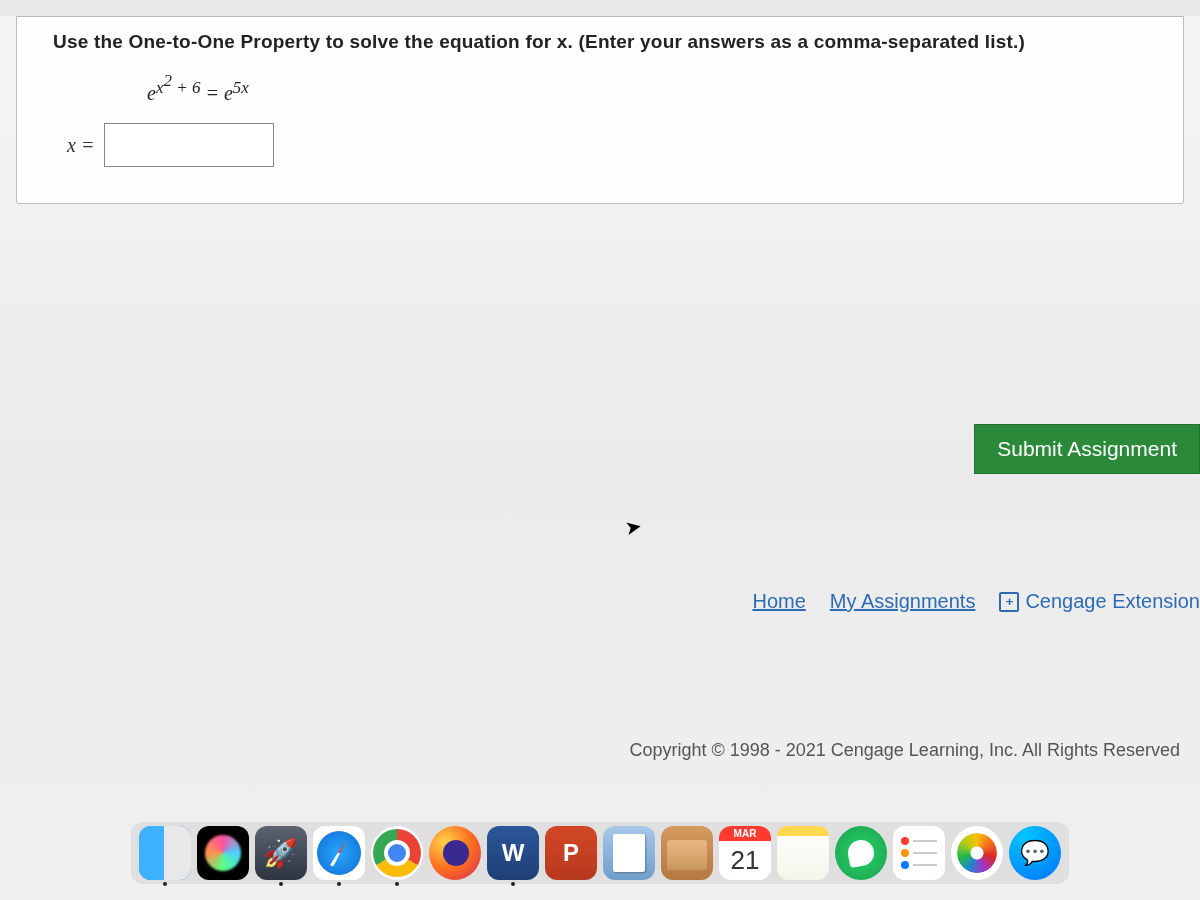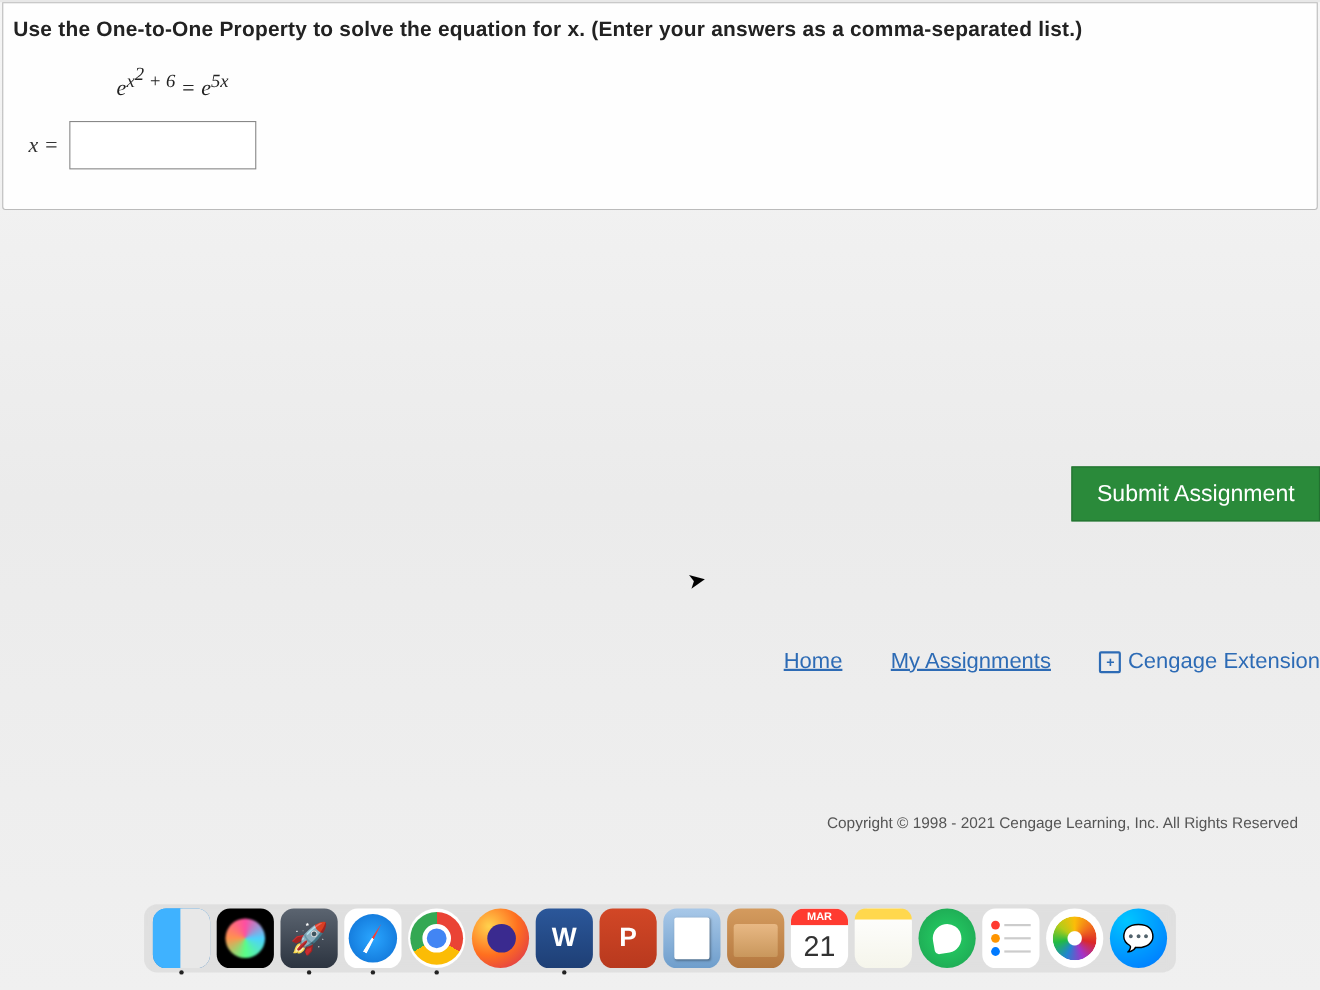--- a/index.html
+++ b/index.html
@@ -17,22 +17,22 @@
     }
     .page-wrapper {
       background: linear-gradient(180deg, #f5f5f5 0%, #ebebeb 50%, #f0f0f0 100%);
       width: 100%;
       height: 100%;
       padding-top: 0;
     }
     .question-box {
       background: #fefefe;
       border: 1px solid #bbb;
-      margin: 2px;
-      padding: 14px 20px 36px 9px;
+      margin: 16px;
+      padding: 14px 20px 36px 36px;
       border-radius: 0 0 3px 3px;
     }
     .question-text {
       font-size: 19px;
       color: #222;
       font-weight: bold;
       margin-bottom: 6px;
       letter-spacing: 0.2px;
     }
     .equation-row {
@@ -102,21 +102,21 @@
       font-size: 20px;
       color: #000;
       transform: rotate(-10deg);
       pointer-events: none;
     }
     .nav-row {
       position: absolute;
       top: 590px;
       right: 0;
       display: flex;
-      gap: 44px;
+      gap: 24px;
       align-items: flex-start;
       font-size: 20px;
       padding-right: 0;
     }
     .nav-link {
       color: #2d6bb5;
       text-decoration: underline;
       cursor: pointer;
     }
     .nav-extension {
@@ -135,21 +135,21 @@
       align-items: center;
       justify-content: center;
       font-size: 13px;
       font-weight: bold;
       line-height: 1;
     }
     .copyright {
       position: absolute;
       top: 740px;
       right: 20px;
-      font-size: 14px;
+      font-size: 18px;
       color: #555;
       text-align: right;
     }
     .dock {
       position: absolute;
       bottom: 16px;
       left: 50%;
       transform: translateX(-50%);
       display: flex;
       gap: 6px;

